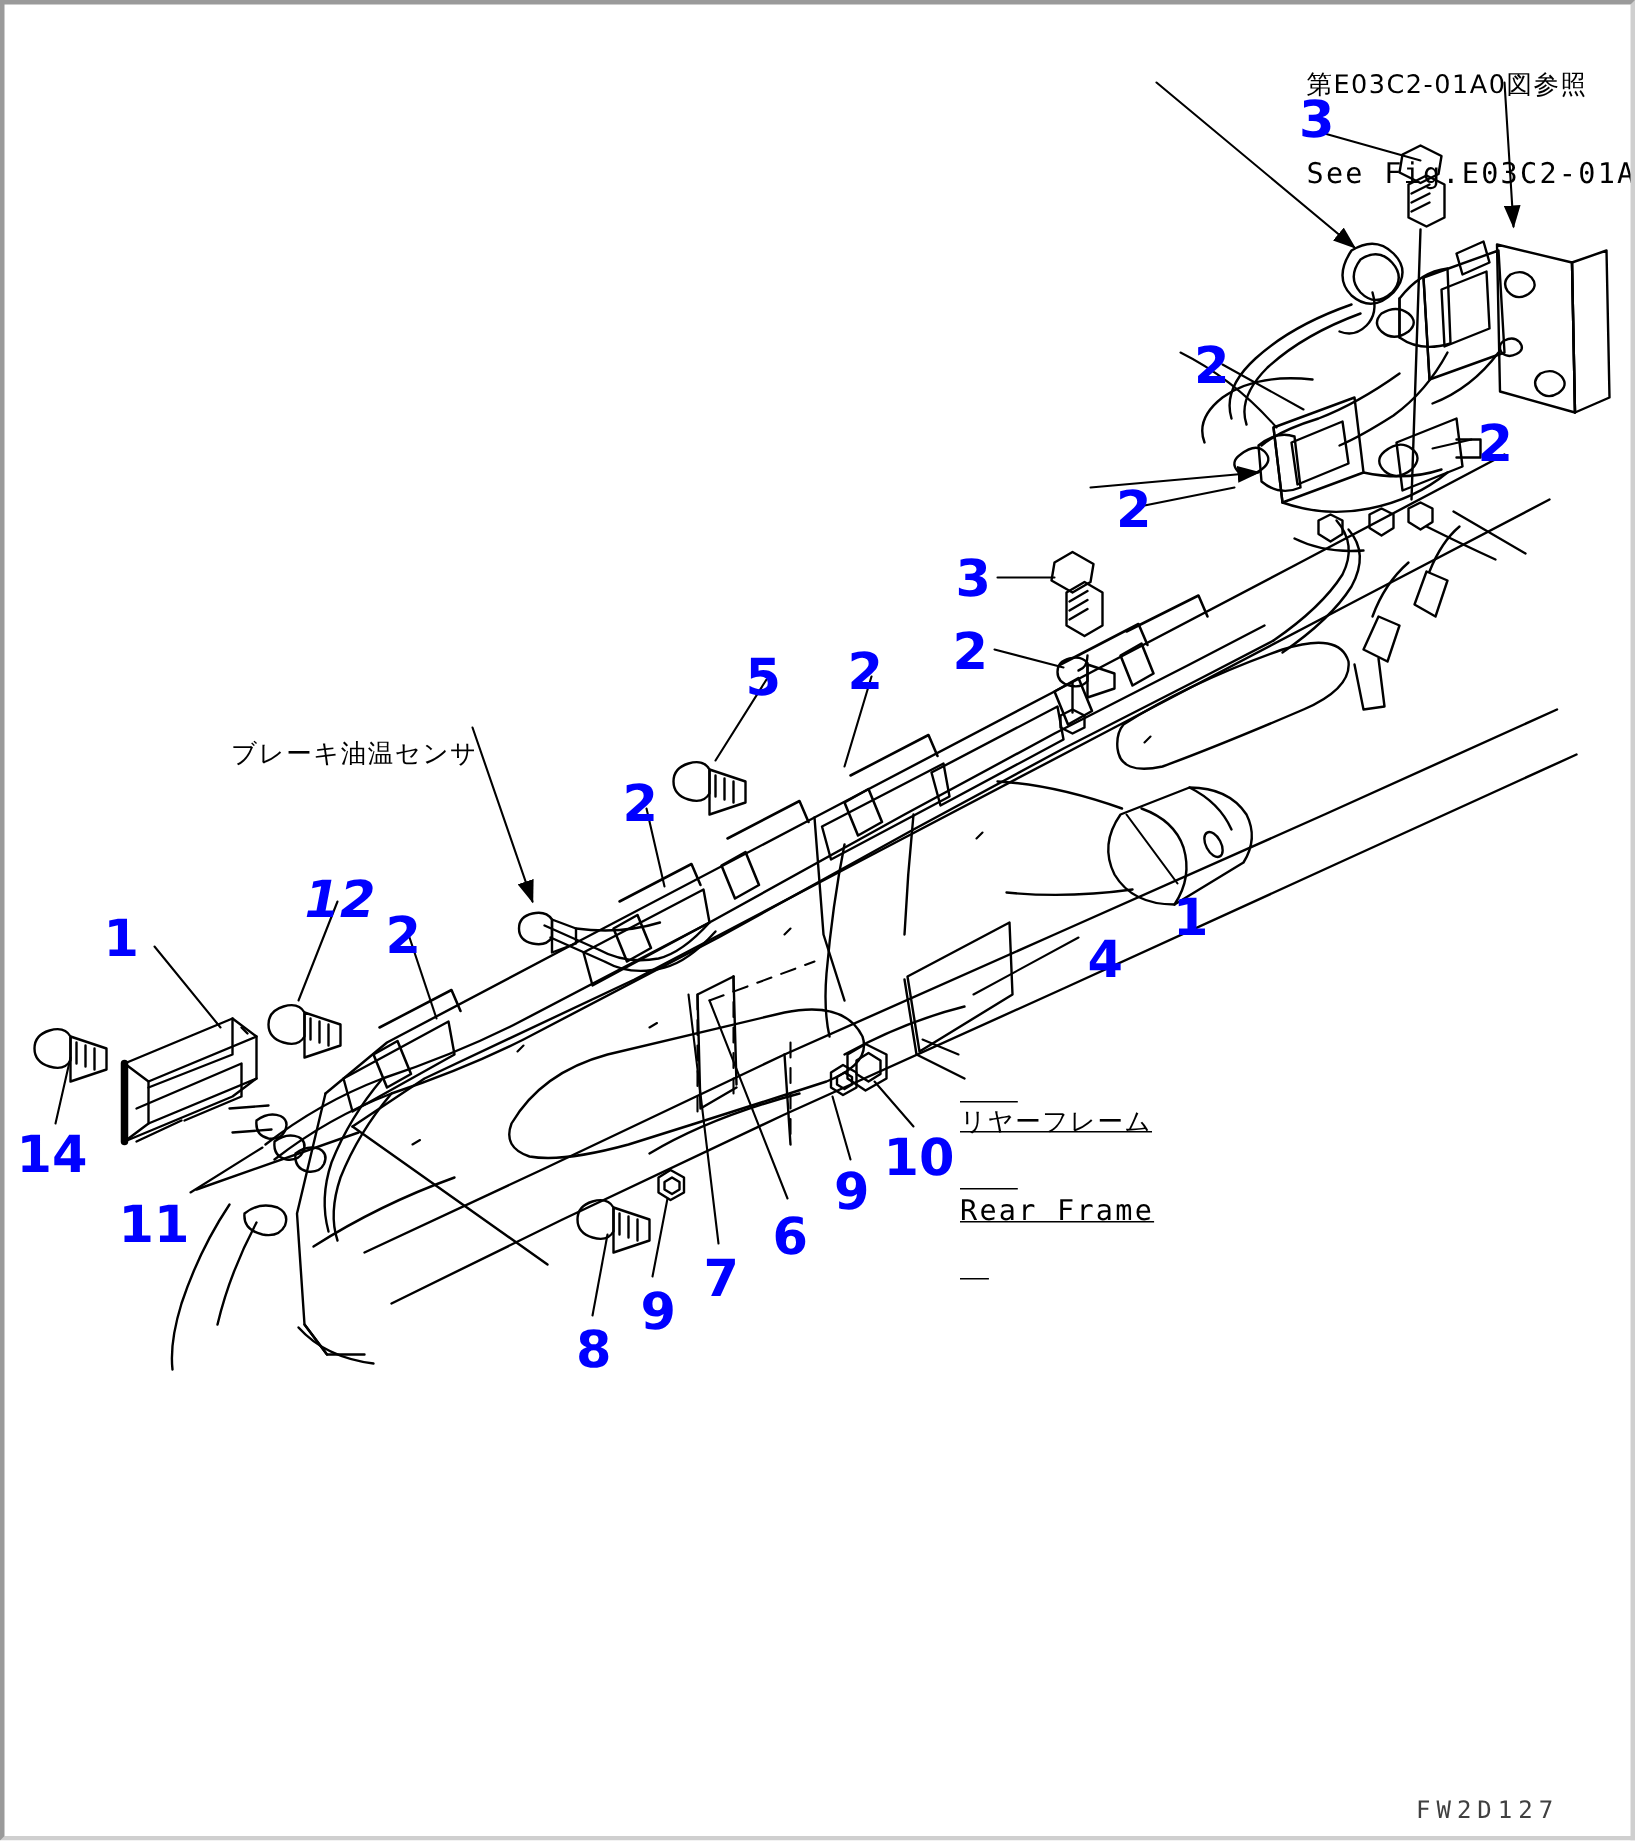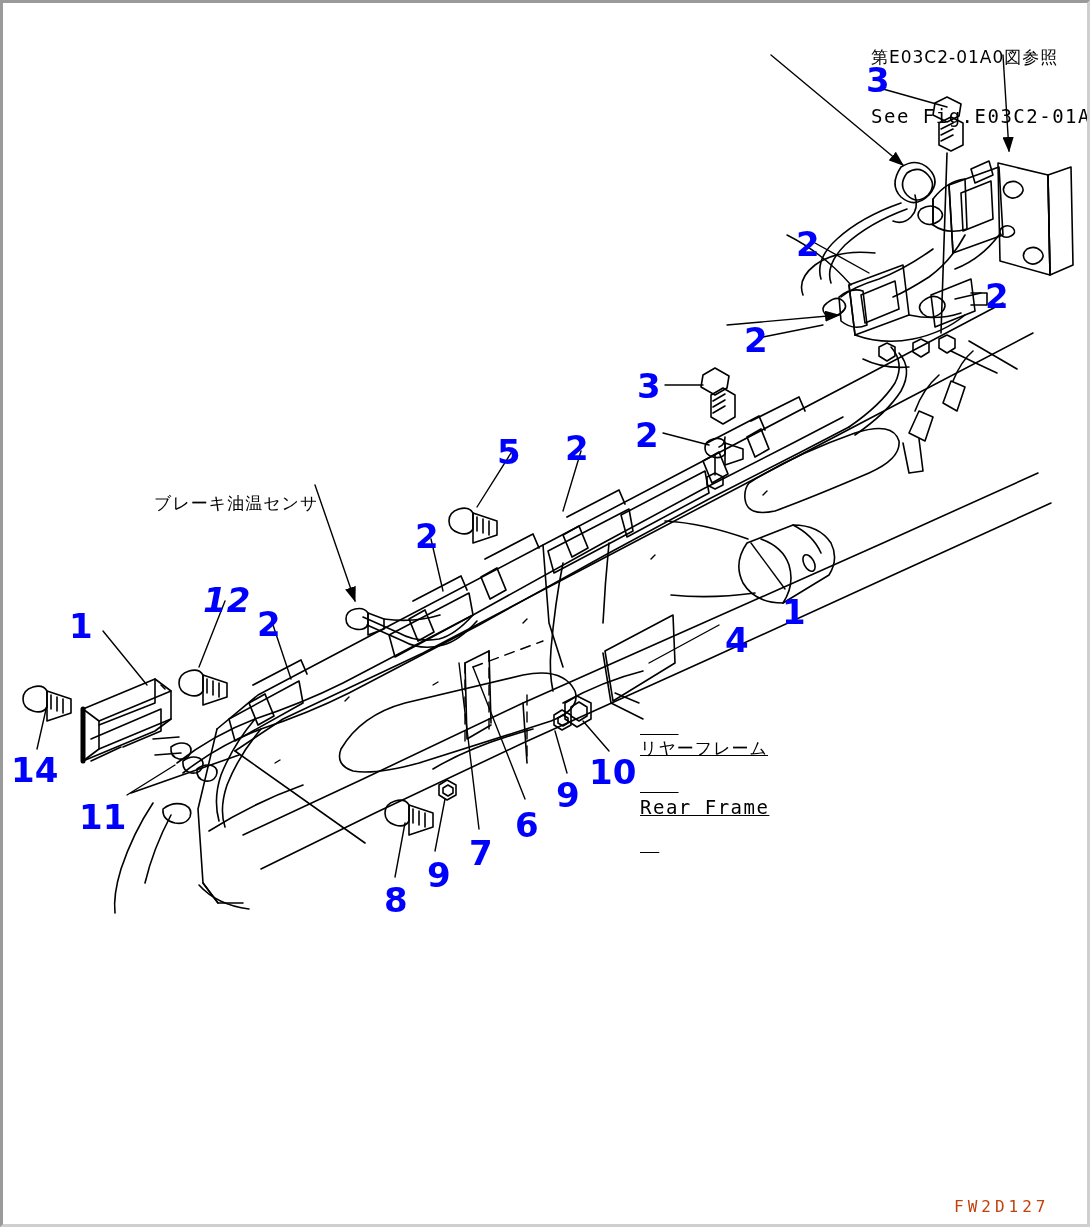--- a/index.html
+++ b/index.html
@@ -10,22 +10,22 @@
         box-sizing:border-box;overflow:hidden;}
   #art{position:absolute;left:0;top:0;width:1090px;height:1227px;}
   .lbl{position:absolute;color:#000;font-family:"DejaVu Sans Mono","Liberation Mono",monospace;
        white-space:pre;line-height:1.18;letter-spacing:0px;}
   .lbl .jp{display:block;font-family:"DejaVu Sans","Liberation Sans",sans-serif;
            font-size:17px;letter-spacing:1px;}
   .lbl .en{display:block;font-size:19px;letter-spacing:1.5px;}
   .callout{position:absolute;color:#0000ff;font-weight:bold;
            font-family:"DejaVu Sans","Liberation Sans",sans-serif;
            font-size:34px;line-height:1;}
-  .dwgcode{position:absolute;color:#c2410c;font-family:"DejaVu Sans Mono","Liberation Mono",monospace;
-           font-size:16px;letter-spacing:4px;margin-left:10px;}
+  .dwgcode{position:absolute;color:#404040;font-family:"DejaVu Sans Mono","Liberation Mono",monospace;
+           font-size:16px;letter-spacing:4px;}
 </style>
 </head>
 <body>
 
 <div id="page">
 
   <svg id="art" viewBox="0 0 1090 1227" xmlns="http://www.w3.org/2000/svg">
     <defs>
       <marker id="arrhead" markerWidth="11" markerHeight="8" refX="10" refY="4" orient="auto">
         <path d="M0,0 L11,4 L0,8 Z" fill="#000"></path>

